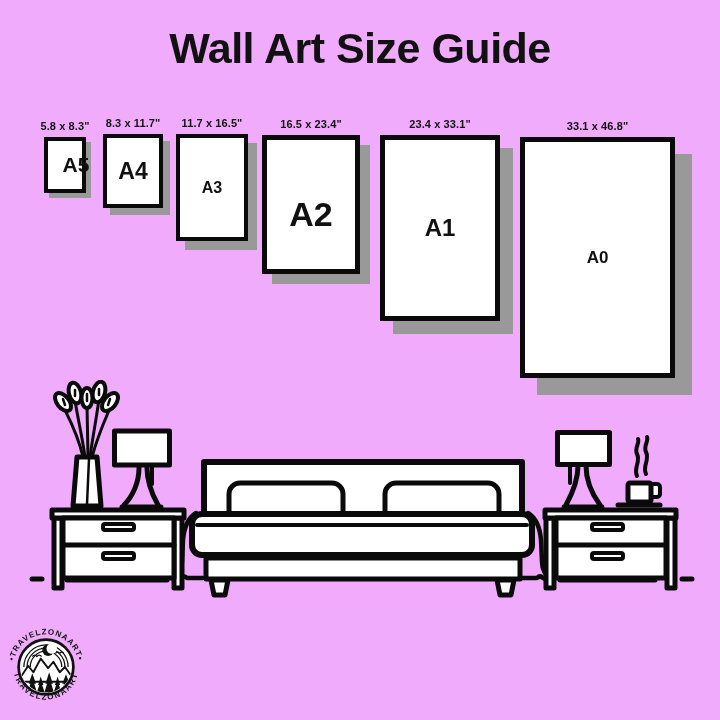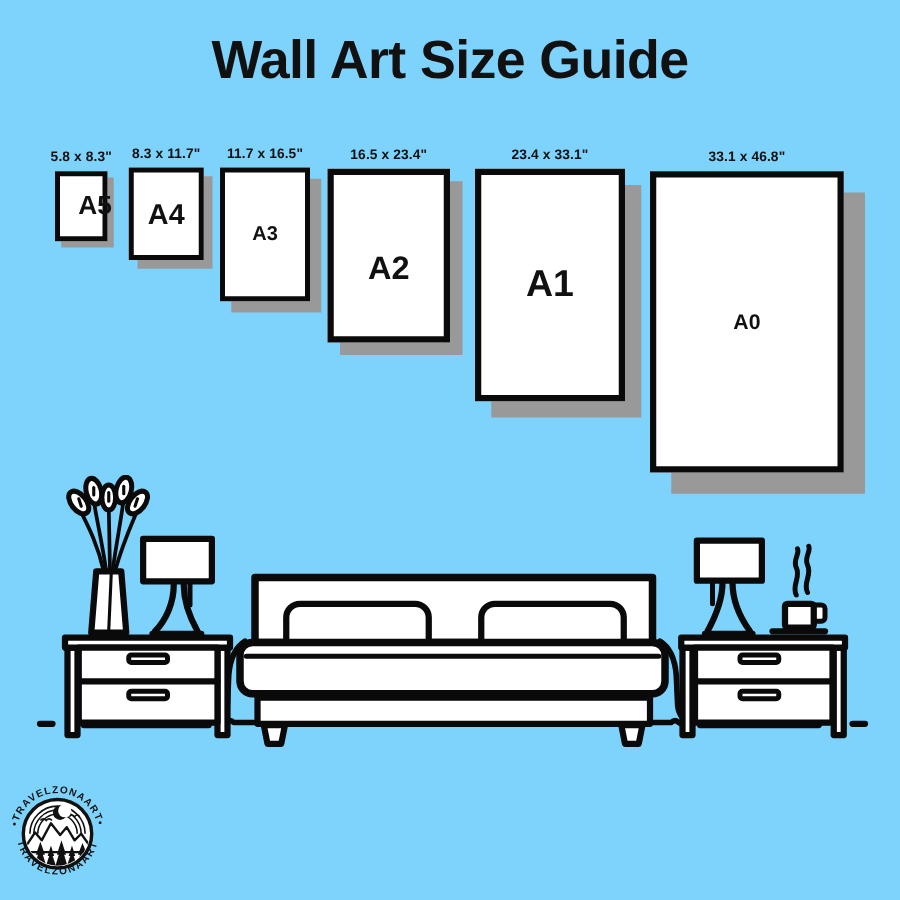--- a/index.html
+++ b/index.html
@@ -1,17 +1,17 @@
 <!DOCTYPE html>
 <html><head>
 <meta charset="utf-8">
 <style>
   html,body{margin:0;padding:0;background:#ffffff;}
   #poster{
-    position:relative;width:720px;height:720px;background:#7dd3fc;overflow:hidden;
+    position:relative;width:720px;height:720px;background:#f0abfc;overflow:hidden;
     font-family:"Liberation Sans","DejaVu Sans",sans-serif;color:#0a0a0a;
   }
   .title{
     position:absolute;top:24px;left:0;width:720px;text-align:center;
     font-size:43px;font-weight:800;letter-spacing:-0.5px;color:#111;
   }
   .frame{position:absolute;}
   .sheet{
     position:relative;width:100%;height:100%;background:#ffffff;border:4px solid #0a0a0a;
     box-sizing:border-box;display:flex;align-items:center;justify-content:center;
@@ -21,23 +21,23 @@
     position:absolute;bottom:100%;margin-bottom:5px;left:50%;transform:translateX(-50%);
     font-size:11px;font-weight:700;white-space:nowrap;color:#111;letter-spacing:0.1px;
   }
   .f-a5{left:44px;top:137px;width:42px;height:56px;}
   .f-a5 .sheet{box-shadow:5px 5px 0 0 #999999;padding-left:22px;} .f-a5 .letter{font-size:21px;}
   .f-a4{left:103px;top:134px;width:60px;height:74px;}
   .f-a4 .sheet{box-shadow:7px 7px 0 0 #999999;text-align:right;} .f-a4 .letter{font-size:23px;}
   .f-a3{left:176px;top:134px;width:72px;height:107px;}
   .f-a3 .sheet{box-shadow:9px 9px 0 0 #999999;} .f-a3 .letter{font-size:16px;}
   .f-a2{left:262px;top:135px;width:98px;height:139px;}
-  .f-a2 .sheet{border-width:5px;box-shadow:10px 10px 0 0 #999999;} .f-a2 .letter{font-size:26px;margin-top:20px;}
+  .f-a2 .sheet{border-width:5px;box-shadow:10px 10px 0 0 #999999;} .f-a2 .letter{font-size:34px;margin-top:20px;}
   .f-a1{left:380px;top:135px;width:120px;height:186px;}
-  .f-a1 .sheet{border-width:5px;box-shadow:13px 13px 0 0 #999999;} .f-a1 .letter{font-size:30px;}
+  .f-a1 .sheet{border-width:5px;box-shadow:13px 13px 0 0 #999999;} .f-a1 .letter{font-size:24px;}
   .f-a0{left:520px;top:137px;width:155px;height:241px;}
   .f-a0 .sheet{border-width:5px;box-shadow:17px 17px 0 0 #999999;} .f-a0 .letter{font-size:17px;}
   #scene{position:absolute;left:0;top:380px;width:720px;height:225px;}
   #logo{position:absolute;left:6px;top:627px;width:80px;height:80px;}
   .website{
     position:absolute;right:23px;top:670px;font-size:35px;font-weight:800;
     letter-spacing:-0.5px;color:#151515;
   }
 </style>
 </head>

